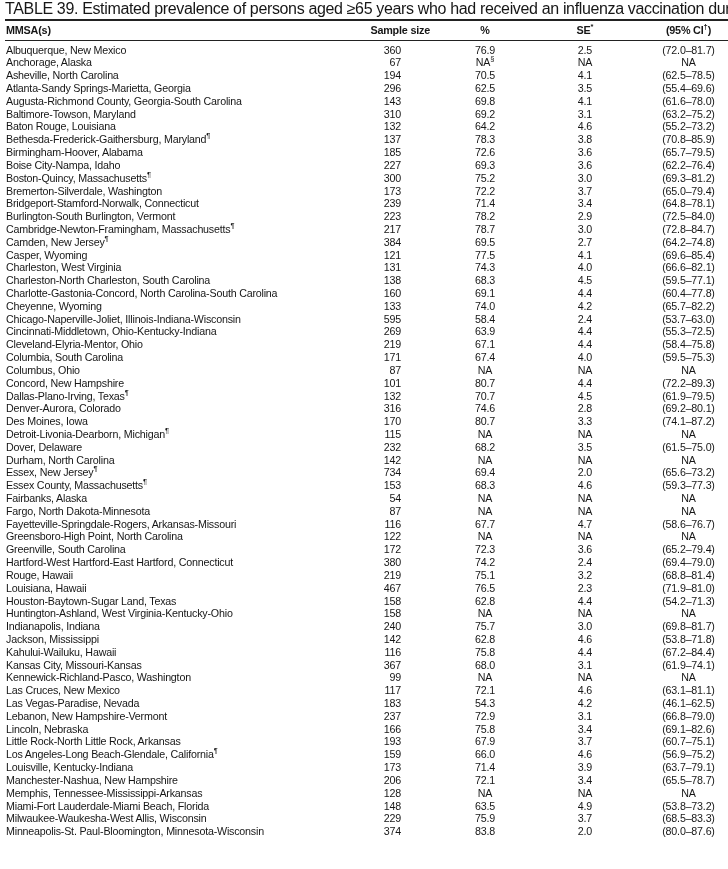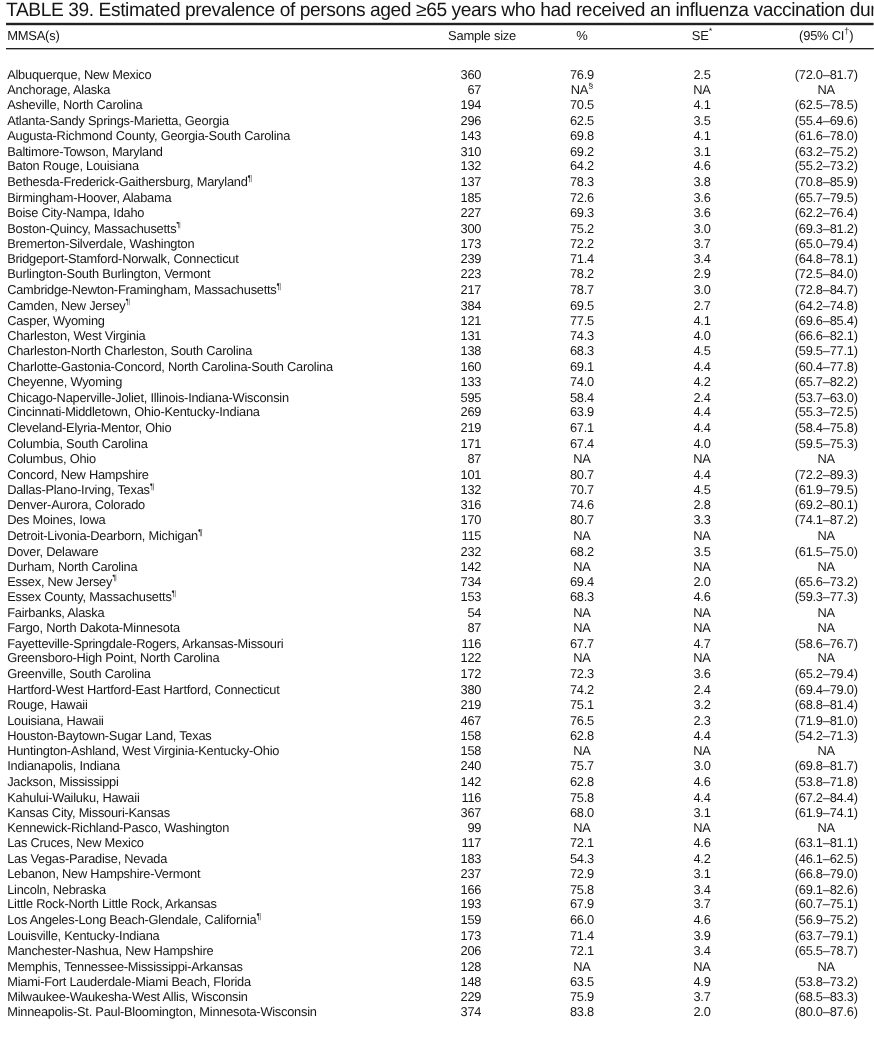--- a/index.html
+++ b/index.html
@@ -21,34 +21,34 @@
   table.prev-table {
     width: 719px;
     border-collapse: collapse;
     table-layout: fixed;
     margin-top: 3px;
     border-top: 2px solid #222;
   }
   thead th {
     border-bottom: 1.5px solid #222;
     font-size: 10.8px;
-    font-weight: normal;
+    font-weight: bold;
     padding: 3px 0 4px 0;
     letter-spacing: -0.2px;
     white-space: nowrap;
   }
   tbody td {
     font-size: 10.7px;
     line-height: 12.82px;
     padding: 0;
     letter-spacing: -0.2px;
     white-space: nowrap;
     overflow: hidden;
   }
-  tbody tr:first-child td { padding-top: 16px; }
+  tbody tr:first-child td { padding-top: 3px; }
   th.c-name, td.c-name { text-align: left; padding-left: 1px; }
   th.c-num  { text-align: right; }
   td.c-num  { text-align: right; padding-right: 29px; }
   th.c-pct, td.c-pct { text-align: center; }
   th.c-se,  td.c-se  { text-align: center; }
   th.c-ci,  td.c-ci  { text-align: center; padding-left: 14px; }
   sup {
     font-size: 7.5px;
     line-height: 0;
     vertical-align: super;

